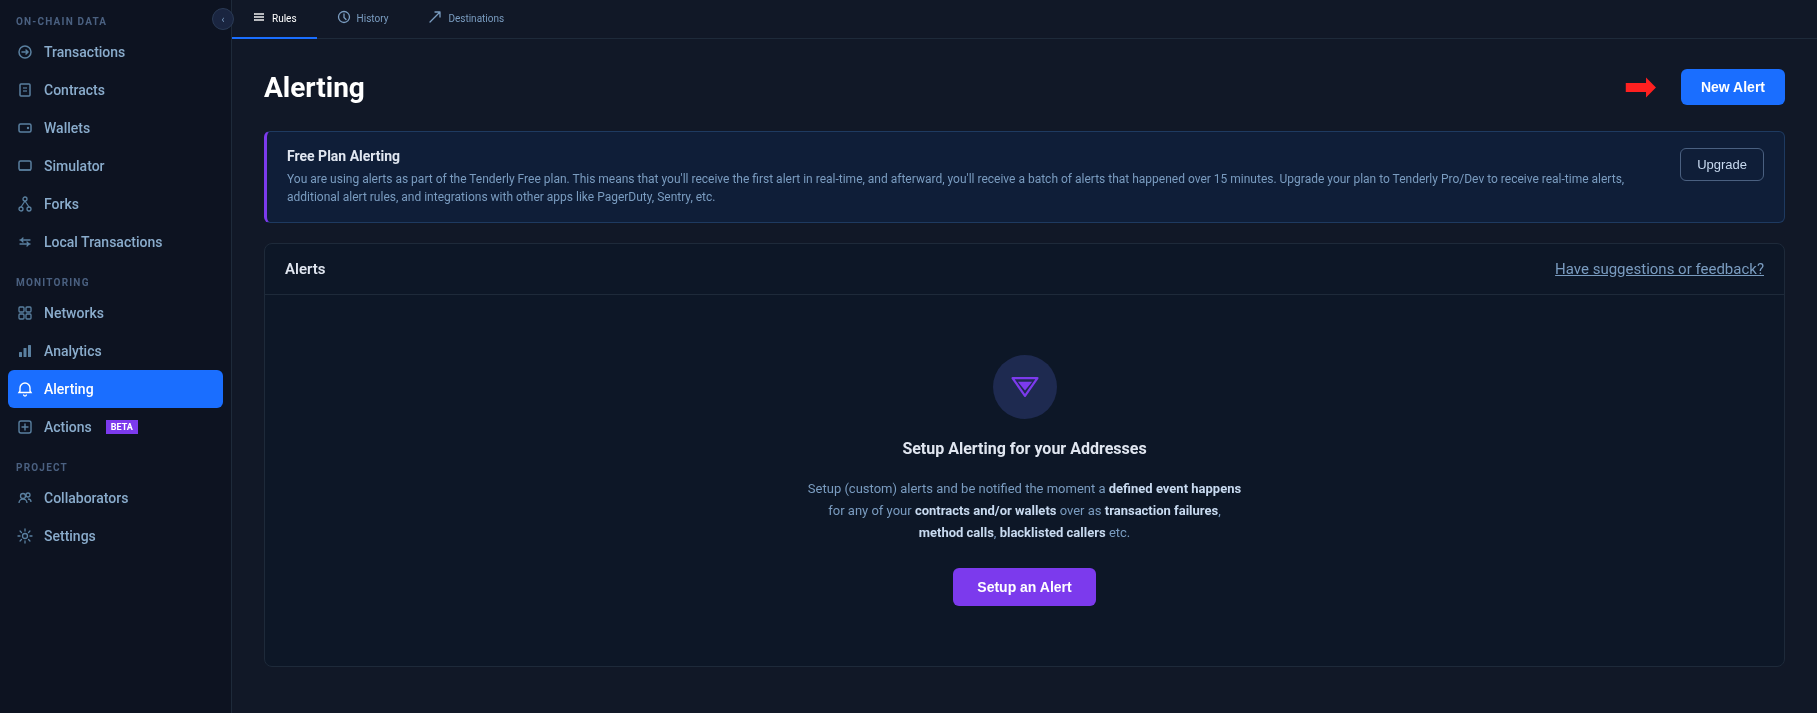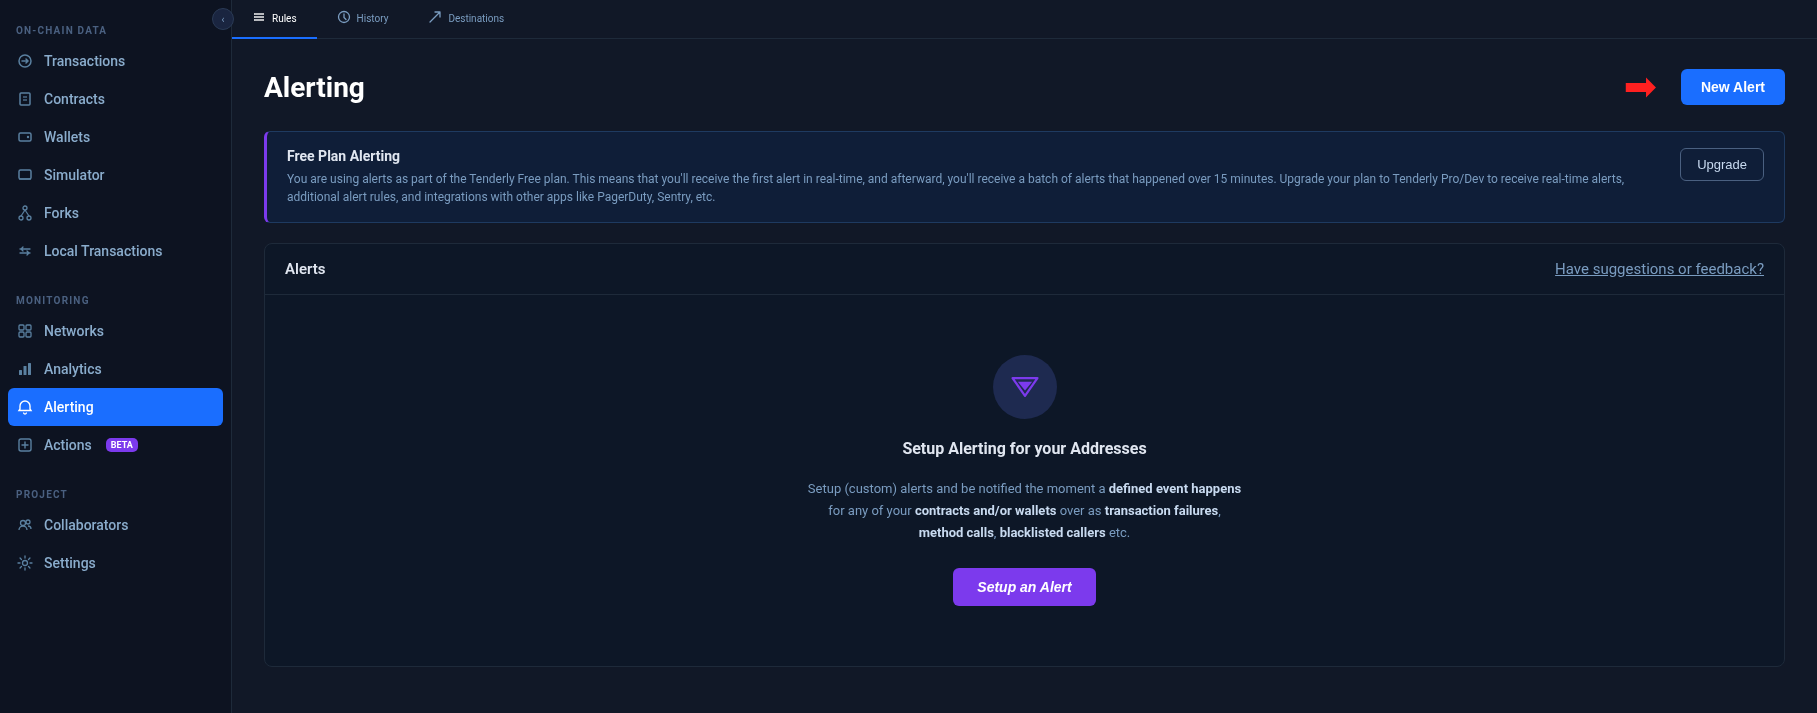--- a/index.html
+++ b/index.html
@@ -41,21 +41,21 @@
       color: #7a9cc0;
       font-size: 10px;
     }
 
     .sidebar-section-label {
       font-size: 10px;
       font-weight: 700;
       color: #4a6080;
       letter-spacing: 1.2px;
       text-transform: uppercase;
-      padding: 25px 16px 6px 16px;
+      padding: 16px 16px 6px 16px;
     }
 
     .sidebar-item {
       display: flex;
       align-items: center;
       gap: 10px;
       padding: 10px 16px;
       cursor: pointer;
       color: #8aaccc;
       font-size: 14px;
@@ -81,21 +81,21 @@
       justify-content: center;
       flex-shrink: 0;
       font-size: 14px;
     }
 
     .badge {
       font-size: 9px;
       font-weight: 700;
       background: #7c3aed;
       color: #fff;
-      border-radius: 5px;
+      border-radius: 0;
       padding: 2px 5px;
       margin-left: 4px;
       text-transform: uppercase;
     }
 
     
     .main {
       flex: 1;
       display: flex;
       flex-direction: column;
@@ -292,21 +292,20 @@
 
     .setup-alert-btn {
       background: #7c3aed;
       color: #fff;
       border: none;
       border-radius: 6px;
       padding: 11px 24px;
       font-size: 14px;
       font-weight: 600;
       cursor: pointer;
-      font-style: italic;
     }
 
     
     .red-arrow {
       display: inline-block;
       color: #ff2020;
       font-size: 40px;
       line-height: 1;
       margin-right: 8px;
     }

